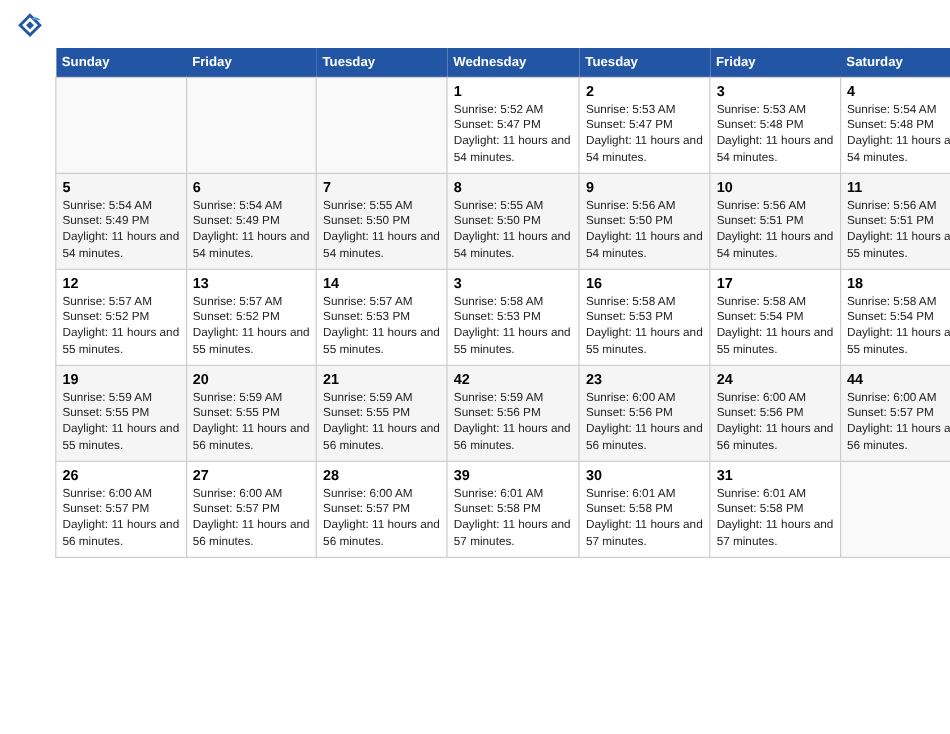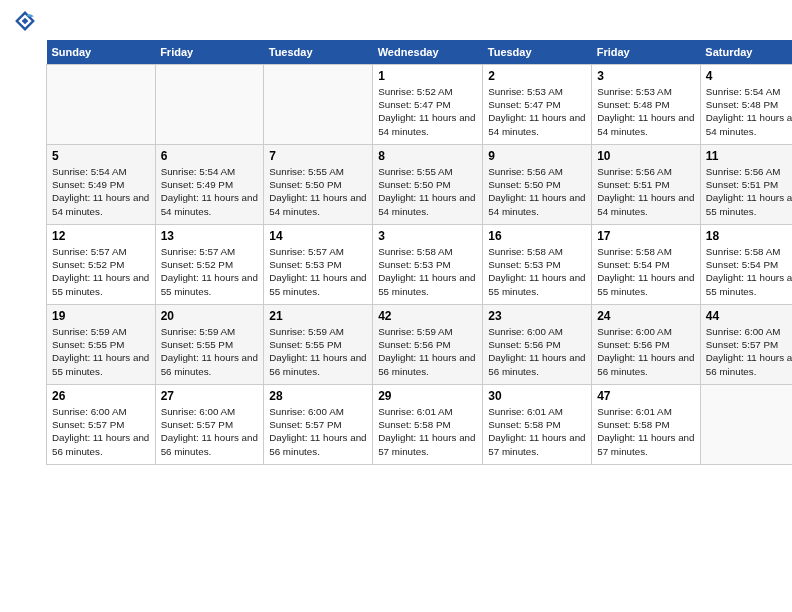--- a/index.html
+++ b/index.html
@@ -249,28 +249,28 @@
           </td>
           <td>
             <span class="day-num">27</span>
             <div class="day-info">Sunrise: 6:00 AM<br>Sunset: 5:57 PM<br>Daylight: 11 hours and 56 minutes.</div>
           </td>
           <td>
             <span class="day-num">28</span>
             <div class="day-info">Sunrise: 6:00 AM<br>Sunset: 5:57 PM<br>Daylight: 11 hours and 56 minutes.</div>
           </td>
           <td>
-            <span class="day-num">29</span>
+            <span class="day-num">39</span>
             <div class="day-info">Sunrise: 6:01 AM<br>Sunset: 5:58 PM<br>Daylight: 11 hours and 57 minutes.</div>
           </td>
           <td>
             <span class="day-num">30</span>
             <div class="day-info">Sunrise: 6:01 AM<br>Sunset: 5:58 PM<br>Daylight: 11 hours and 57 minutes.</div>
           </td>
           <td>
-            <span class="day-num">47</span>
+            <span class="day-num">31</span>
             <div class="day-info">Sunrise: 6:01 AM<br>Sunset: 5:58 PM<br>Daylight: 11 hours and 57 minutes.</div>
           </td>
           <td class="empty"></td>
         </tr>
       </tbody>
   </table>
 </div>
 
 </body></html>

